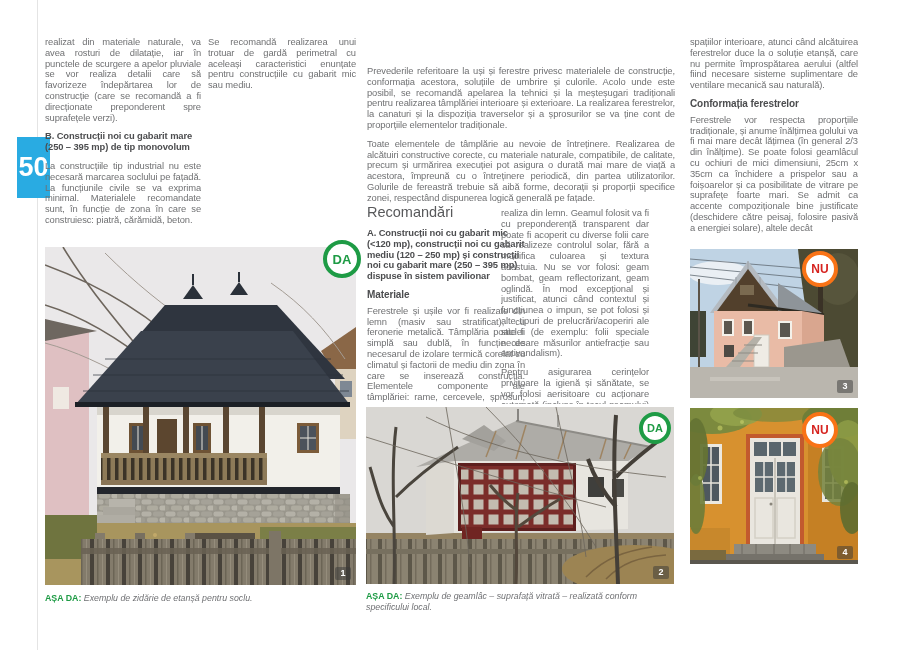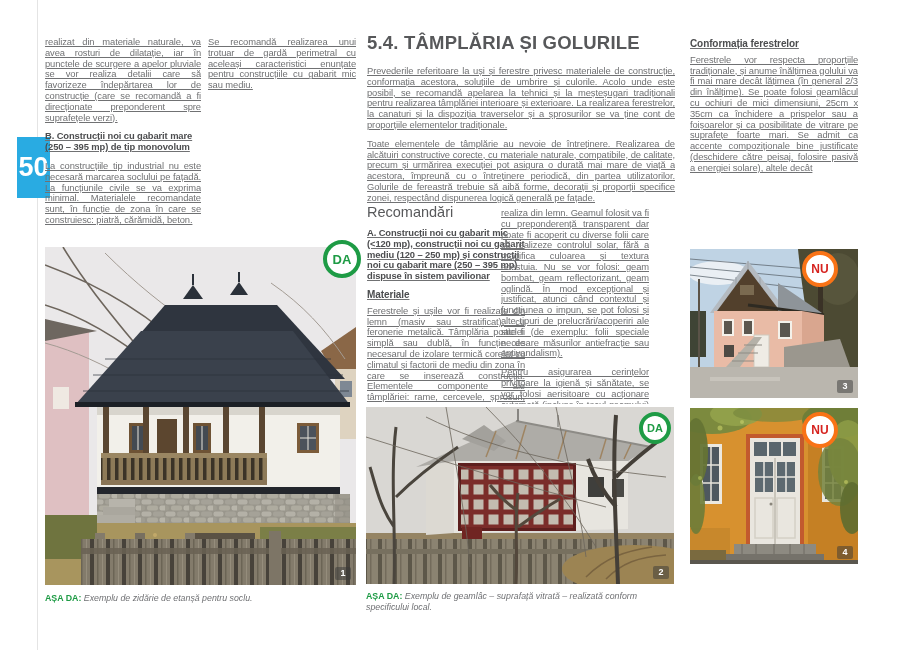--- a/index.html
+++ b/index.html
@@ -3,21 +3,21 @@
 <meta charset="utf-8">
 <style>
   html,body{margin:0;padding:0;}
   body{width:920px;height:650px;background:#ffffff;
        font-family:"Liberation Sans","DejaVu Sans",sans-serif;}
   .page{position:relative;width:920px;height:650px;overflow:hidden;background:#fff;}
   .abs{position:absolute;}
 
   
   .body-text{font-size:9.4px;line-height:10.8px;color:#707173;text-align:justify;
-             letter-spacing:-0.1px;overflow:hidden;text-decoration:underline;}
+             letter-spacing:-0.1px;overflow:hidden;}
   .body-text p{margin:0 0 8px 0;}
   .bold-head{font-weight:bold;color:#4c4d4f;}
   .sub-head{font-weight:bold;color:#4c4d4f;margin:2px 0 5px 0;font-size:10px;}
   .section-title{font-size:18.5px;font-weight:bold;color:#57585a;letter-spacing:.2px;margin:0;}
   .reco-title{font-size:14.5px;font-weight:400;color:#58595b;margin:0;}
 
   
   .margin-rule{left:37px;top:0;width:1px;height:650px;background:#e4e4e4;}
   .page-tab{left:17px;top:137px;width:33px;height:61px;background:#29abe2;color:#fff;
             display:flex;align-items:center;justify-content:center;
@@ -53,38 +53,38 @@
   <div class="abs body-text" style="left:45px;top:37px;width:156px;height:204px;">
     <p>realizat din materiale naturale, va avea rosturi de dilatație, iar în punctele de scurgere a apelor pluviale se vor realiza detalii care să favorizeze îndepărtarea lor de construcție (care se recomandă a fi direcționate preponderent spre suprafețele verzi).</p>
     <p class="bold-head" style="text-align:left;">B. Construcții noi cu gabarit mare (250 – 395 mp) de tip monovolum</p>
     <p>La construcțiile tip industrial nu este necesară marcarea soclului pe fațadă. La funcțiunile civile se va exprima minimal. Materialele recomandate sunt, în funcție de zona în care se construiesc: piatră, cărămidă, beton.</p>
   </div>
 
   <div class="abs body-text" style="left:208px;top:37px;width:148px;height:120px;">
     <p>Se recomandă realizarea unui trotuar de gardă perimetral cu aceleași caracteristici enunțate pentru construcțiile cu gabarit mic sau mediu.</p>
   </div>
 
-  <h1 class="abs section-title" style="left:367px;top:32px;">5.4. TÂMPLĂRIA ȘI GOLURILE</h1>
   <div class="abs body-text" style="left:367px;top:66px;width:308px;height:140px;">
     <p>Prevederile referitoare la uși și ferestre privesc materialele de construcție, conformația acestora, soluțiile de umbrire și culorile. Acolo unde este posibil, se recomandă apelarea la tehnici și la meșteșugari tradiționali pentru realizarea tâmplăriei interioare și exterioare. La realizarea ferestrelor, la canaturi și la dispoziția traverselor și a șprosurilor se va ține cont de proporțiile elementelor tradiționale.</p>
     <p>Toate elementele de tâmplărie au nevoie de întreținere. Realizarea de alcătuiri constructive corecte, cu materiale naturale, compatibile, de calitate, precum și urmărirea execuției pot asigura o durată mai mare de viață a acestora, împreună cu o întreținere periodică, din partea utilizatorilor. Golurile de fereastră trebuie să aibă forme, decorații și proporții specifice zonei, respectând dispunerea logică generală pe fațade.</p>
   </div>
 
   <h2 class="abs reco-title" style="left:367px;top:204px;">Recomandări</h2>
   <div class="abs body-text" style="left:367px;top:228px;width:158px;height:176px;">
     <p class="bold-head" style="text-align:left;">A. Construcții noi cu gabarit mic (&lt;120 mp), construcții noi cu gabarit mediu (120 – 250 mp) și construcții noi cu gabarit mare (250 – 395 mp) dispuse în sistem pavilionar</p>
     <div class="sub-head">Materiale</div>
     <p>Ferestrele și ușile vor fi realizate din lemn (masiv sau stratificat), cu feronerie metalică. Tâmplăria poate fi simplă sau dublă, în funcție de necesarul de izolare termică corelat cu climatul și factorii de mediu din zona în care se inserează construcția. Elementele componente ale tâmplăriei: rame, cercevele, șprosuri, traverse etc. se vor</p>
   </div>
   <div class="abs body-text" style="left:501px;top:208px;width:148px;height:196px;">
     <p>realiza din lemn. Geamul folosit va fi cu preponderență transparent dar poate fi acoperit cu diverse folii care să realizeze controlul solar, fără a modifica culoarea și textura acestuia. Nu se vor folosi: geam bombat, geam reflectorizant, geam oglindă. În mod excepțional și justificat, atunci când contextul și funcțiunea o impun, se pot folosi și alte tipuri de prelucrări/acoperiri ale sticlei (de exemplu: folii speciale necesare măsurilor antiefracție sau antivandalism).</p>
     <p>Pentru asigurarea cerințelor privitoare la igienă și sănătate, se vor folosi aerisitoare cu acționare automată (incluse în tocul geamului) sau manuală, pentru a asigura o ventilare naturală a</p>
   </div>
 
   <div class="abs body-text" style="left:690px;top:37px;width:168px;height:202px;">
+    <p>spațiilor interioare, atunci când alcătuirea ferestrelor duce la o soluție etanșă, care nu permite împrospătarea aerului (altfel fiind necesare sisteme suplimentare de ventilare mecanică sau naturală).</p>
     <div class="sub-head">Conformația ferestrelor</div>
     <p>Ferestrele vor respecta proporțiile tradiționale, și anume înălțimea golului va fi mai mare decât lățimea (în general 2/3 din înălțime). Se poate folosi geamlâcul cu ochiuri de mici dimensiuni, 25cm x 35cm ca închidere a prispelor sau a foișoarelor și ca posibilitate de vitrare pe suprafețe foarte mari. Se admit ca accente compoziționale bine justificate (deschidere către peisaj, folosire pasivă a energiei solare), altele decât</p>
   </div>
 
   <div class="photo" style="left:45px;top:247px;width:311px;height:338px;">
     <svg viewBox="0 0 311 338" width="311" height="338">
       <defs>
         <pattern id="p1stone" width="24" height="12" patternUnits="userSpaceOnUse">
           <rect width="24" height="12" fill="#99968c"></rect>
           <rect x="0.5" y="0.5" width="10" height="5" rx="2" fill="#b4b1a7"></rect>

